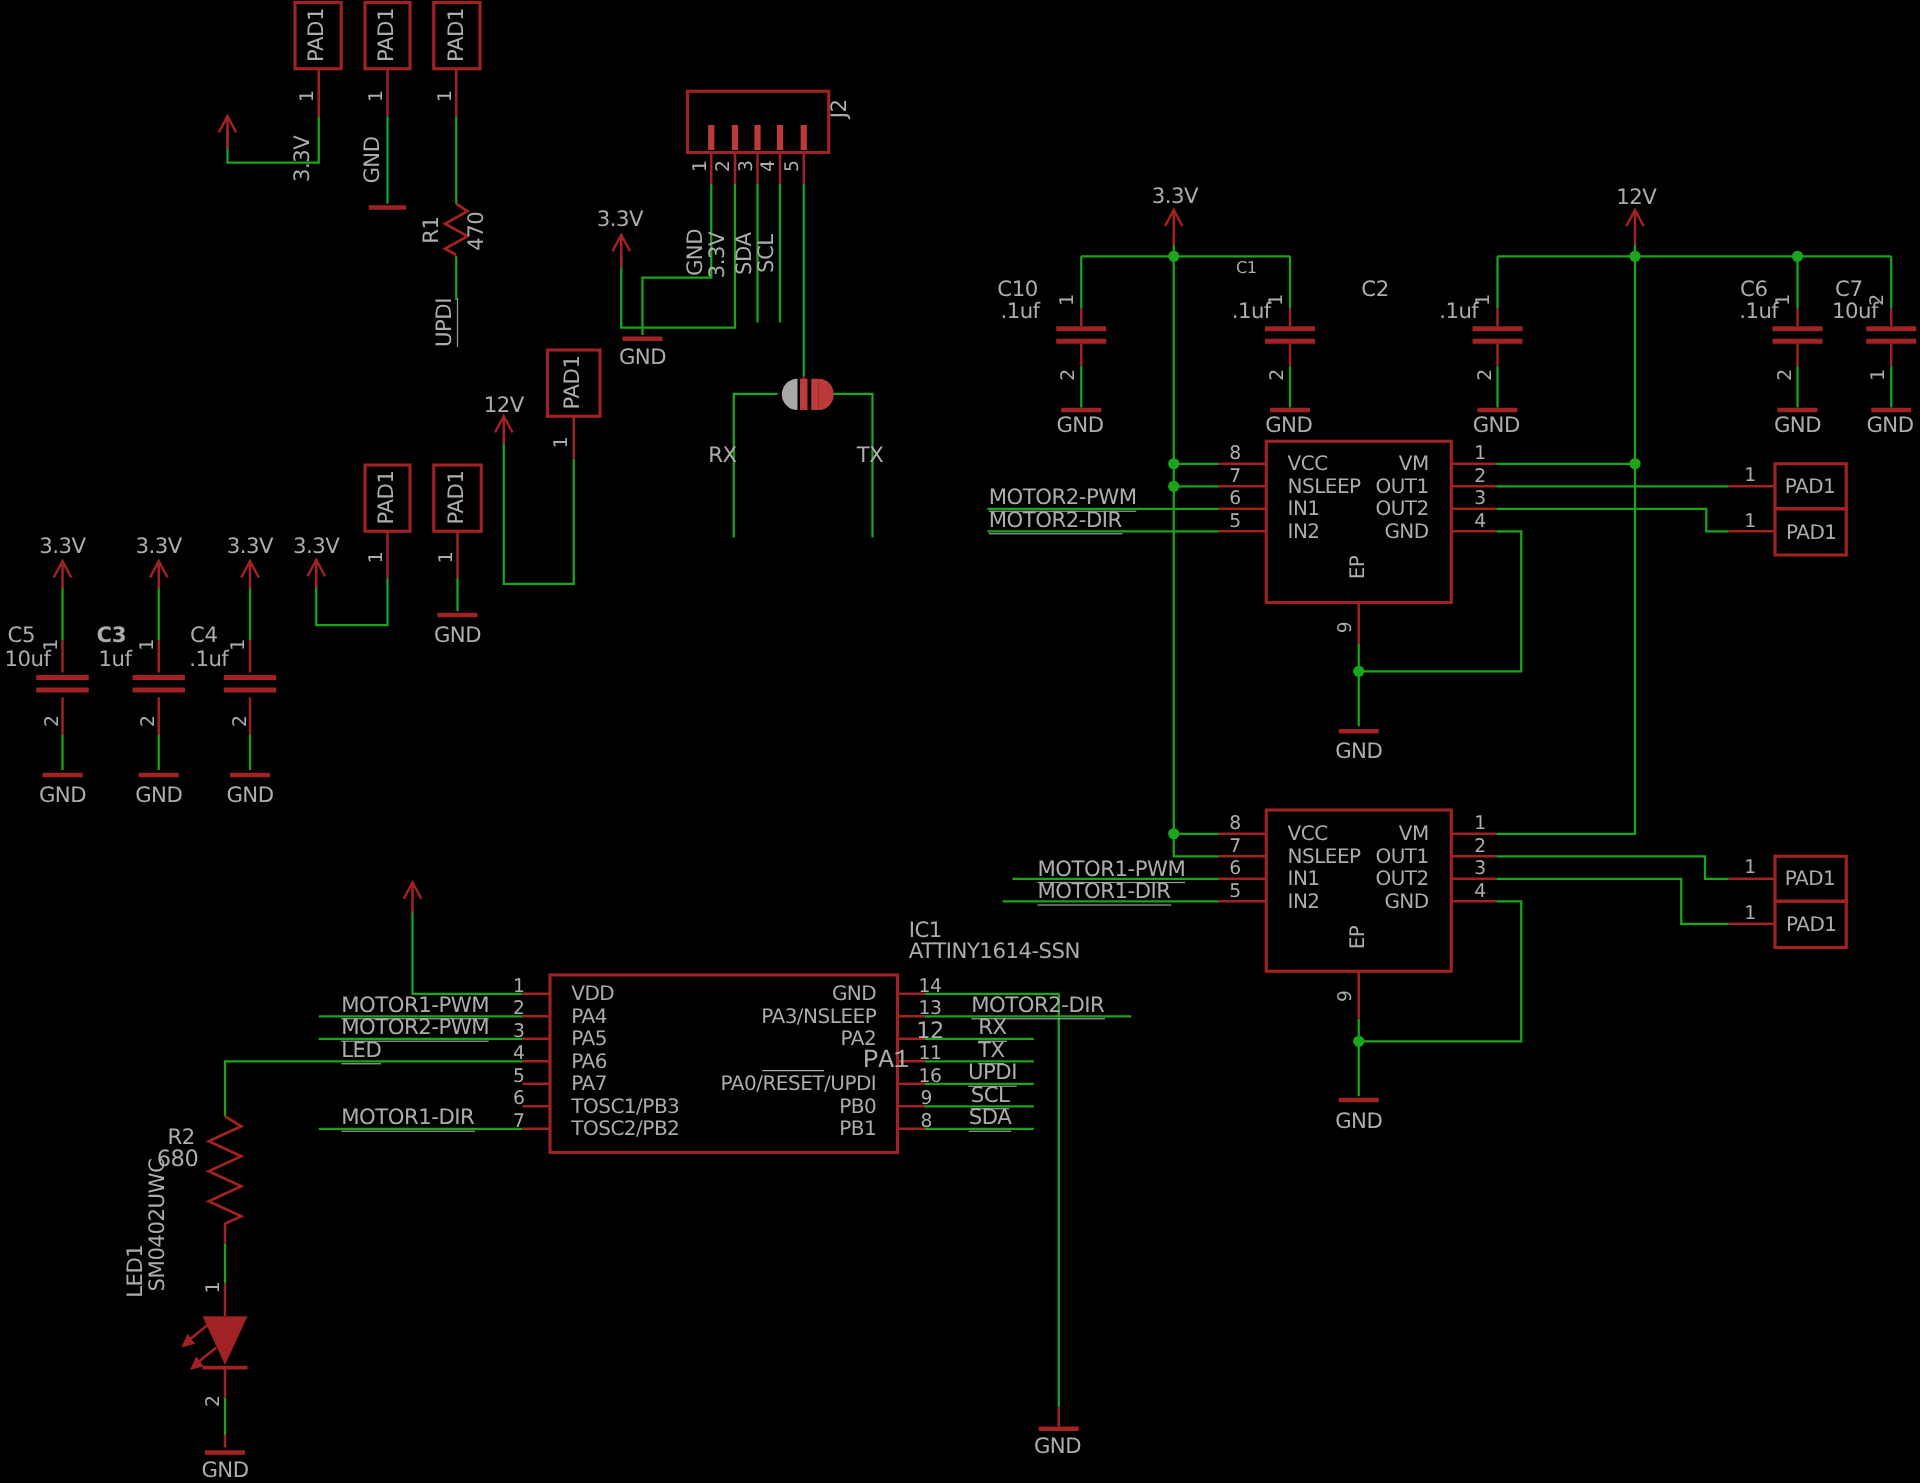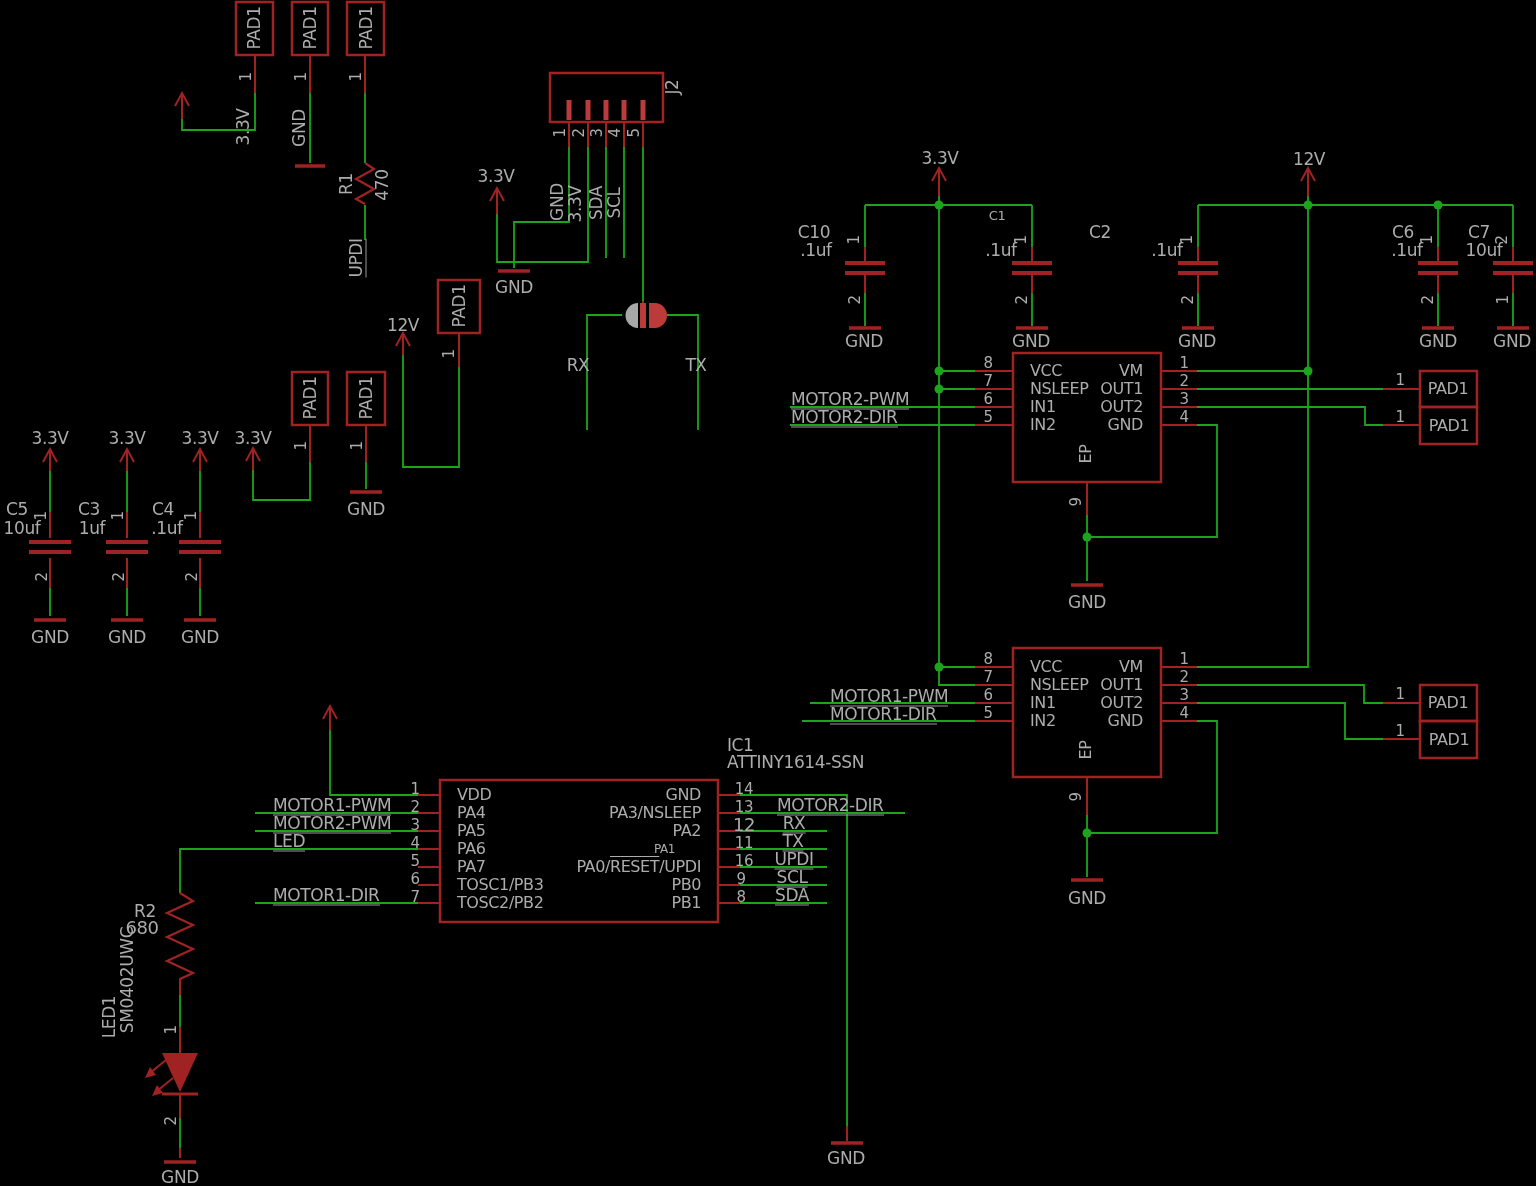--- a/index.html
+++ b/index.html
@@ -298,21 +298,21 @@
       <div class="lbl" style="left: 301px; top: 446px; font-size: 15px; transform: translate(-50%, -50%) rotate(-90deg);">1</div>
       <div class="lbl" style="left: 357px; top: 446px; font-size: 15px; transform: translate(-50%, -50%) rotate(-90deg);">1</div>
       <div class="lbl" style="left: 449px; top: 354px; font-size: 15px; transform: translate(-50%, -50%) rotate(-90deg);">1</div>
       <div class="lbl" style="left: 253px; top: 438px; font-size: 17px; transform: translate(-50%, -50%) rotate(0deg);">3.3V</div>
       <div class="lbl" style="left: 366px; top: 509px; font-size: 17px; transform: translate(-50%, -50%) rotate(0deg);">GND</div>
       <div class="lbl" style="left: 50px; top: 438px; font-size: 17px; transform: translate(-50%, -50%) rotate(0deg);">3.3V</div>
       <div class="lbl" style="left: 127px; top: 438px; font-size: 17px; transform: translate(-50%, -50%) rotate(0deg);">3.3V</div>
       <div class="lbl" style="left: 200px; top: 438px; font-size: 17px; transform: translate(-50%, -50%) rotate(0deg);">3.3V</div>
       <div class="lbl" style="left: 17px; top: 509px; font-size: 17px; transform: translate(-50%, -50%) rotate(0deg);">C5</div>
       <div class="lbl" style="left: 22px; top: 528px; font-size: 17px; transform: translate(-50%, -50%) rotate(0deg);">10uf</div>
-      <div class="lbl" style="left: 89px; top: 509px; font-size: 17px; transform: translate(-50%, -50%) rotate(0deg);">C3</div>
+      <div class="lbl" style="left: 89px; top: 509px; font-size: 17px; transform: translate(-50%, -50%) rotate(0deg); font-weight: bold;">C3</div>
       <div class="lbl" style="left: 92px; top: 528px; font-size: 17px; transform: translate(-50%, -50%) rotate(0deg);">1uf</div>
       <div class="lbl" style="left: 163px; top: 509px; font-size: 17px; transform: translate(-50%, -50%) rotate(0deg);">C4</div>
       <div class="lbl" style="left: 167px; top: 528px; font-size: 17px; transform: translate(-50%, -50%) rotate(0deg);">.1uf</div>
       <div class="lbl" style="left: 41px; top: 516px; font-size: 15px; transform: translate(-50%, -50%) rotate(-90deg);">1</div>
       <div class="lbl" style="left: 42px; top: 577px; font-size: 15px; transform: translate(-50%, -50%) rotate(-90deg);">2</div>
       <div class="lbl" style="left: 118px; top: 516px; font-size: 15px; transform: translate(-50%, -50%) rotate(-90deg);">1</div>
       <div class="lbl" style="left: 119px; top: 577px; font-size: 15px; transform: translate(-50%, -50%) rotate(-90deg);">2</div>
       <div class="lbl" style="left: 191px; top: 516px; font-size: 15px; transform: translate(-50%, -50%) rotate(-90deg);">1</div>
       <div class="lbl" style="left: 192px; top: 577px; font-size: 15px; transform: translate(-50%, -50%) rotate(-90deg);">2</div>
       <div class="lbl" style="left: 50px; top: 637px; font-size: 17px; transform: translate(-50%, -50%) rotate(0deg);">GND</div>
@@ -414,21 +414,21 @@
       <div class="lbl" style="left: 457px; top: 795px; font-size: 16px; transform: translate(0%, -50%) rotate(0deg); transform-origin: left center;">VDD</div>
       <div class="lbl" style="left: 457px; top: 813px; font-size: 16px; transform: translate(0%, -50%) rotate(0deg); transform-origin: left center;">PA4</div>
       <div class="lbl" style="left: 457px; top: 831px; font-size: 16px; transform: translate(0%, -50%) rotate(0deg); transform-origin: left center;">PA5</div>
       <div class="lbl" style="left: 457px; top: 849px; font-size: 16px; transform: translate(0%, -50%) rotate(0deg); transform-origin: left center;">PA6</div>
       <div class="lbl" style="left: 457px; top: 867px; font-size: 16px; transform: translate(0%, -50%) rotate(0deg); transform-origin: left center;">PA7</div>
       <div class="lbl" style="left: 457px; top: 885px; font-size: 16px; transform: translate(0%, -50%) rotate(0deg); transform-origin: left center;">TOSC1/PB3</div>
       <div class="lbl" style="left: 457px; top: 903px; font-size: 16px; transform: translate(0%, -50%) rotate(0deg); transform-origin: left center;">TOSC2/PB2</div>
       <div class="lbl" style="left: 701px; top: 795px; font-size: 16px; transform: translate(-100%, -50%) rotate(0deg); transform-origin: right center;">GND</div>
       <div class="lbl" style="left: 701px; top: 813px; font-size: 16px; transform: translate(-100%, -50%) rotate(0deg); transform-origin: right center;">PA3/NSLEEP</div>
       <div class="lbl" style="left: 701px; top: 831px; font-size: 16px; transform: translate(-100%, -50%) rotate(0deg); transform-origin: right center;">PA2</div>
-      <div class="lbl" style="left: 675px; top: 849px; font-size: 12px; transform: translate(-100%, -50%) rotate(0deg); transform-origin: right center;">PA1</div>
+      <div class="lbl" style="left: 727px; top: 849px; font-size: 21px; transform: translate(-100%, -50%) rotate(0deg); transform-origin: right center; font-family: Liberation Mono, monospace;">PA1</div>
       <div class="lbl" style="left: 701px; top: 867px; font-size: 16px; transform: translate(-100%, -50%) rotate(0deg); transform-origin: right center;"><span>PA0/</span><span class="ov">RESET</span><span>/UPDI</span></div>
       <div class="lbl" style="left: 701px; top: 885px; font-size: 16px; transform: translate(-100%, -50%) rotate(0deg); transform-origin: right center;">PB0</div>
       <div class="lbl" style="left: 701px; top: 903px; font-size: 16px; transform: translate(-100%, -50%) rotate(0deg); transform-origin: right center;">PB1</div>
       <div class="lbl u" style="left: 273px; top: 806px; font-size: 17px; transform: translate(0%, -50%) rotate(0deg); transform-origin: left center;">MOTOR1-PWM</div>
       <div class="lbl u" style="left: 273px; top: 824px; font-size: 17px; transform: translate(0%, -50%) rotate(0deg); transform-origin: left center;">MOTOR2-PWM</div>
       <div class="lbl u" style="left: 273px; top: 842px; font-size: 17px; transform: translate(0%, -50%) rotate(0deg); transform-origin: left center;">LED</div>
       <div class="lbl u" style="left: 273px; top: 896px; font-size: 17px; transform: translate(0%, -50%) rotate(0deg); transform-origin: left center;">MOTOR1-DIR</div>
       <div class="lbl u" style="left: 777px; top: 806px; font-size: 17px; transform: translate(0%, -50%) rotate(0deg); transform-origin: left center;">MOTOR2-DIR</div>
       <div class="lbl u" style="left: 794px; top: 824px; font-size: 17px; transform: translate(-50%, -50%) rotate(0deg);">RX</div>
       <div class="lbl u" style="left: 793px; top: 842px; font-size: 17px; transform: translate(-50%, -50%) rotate(0deg);">TX</div>

